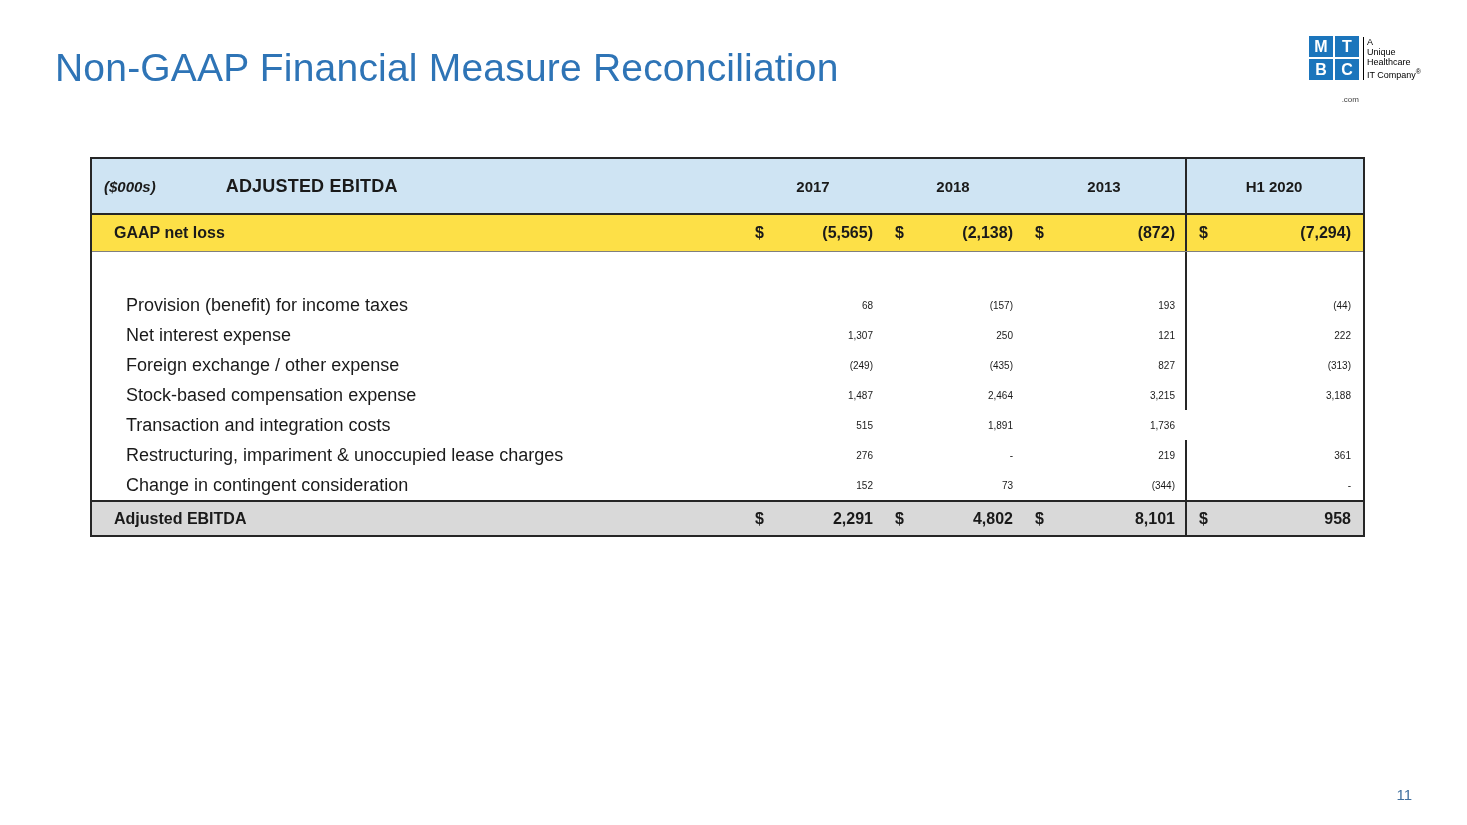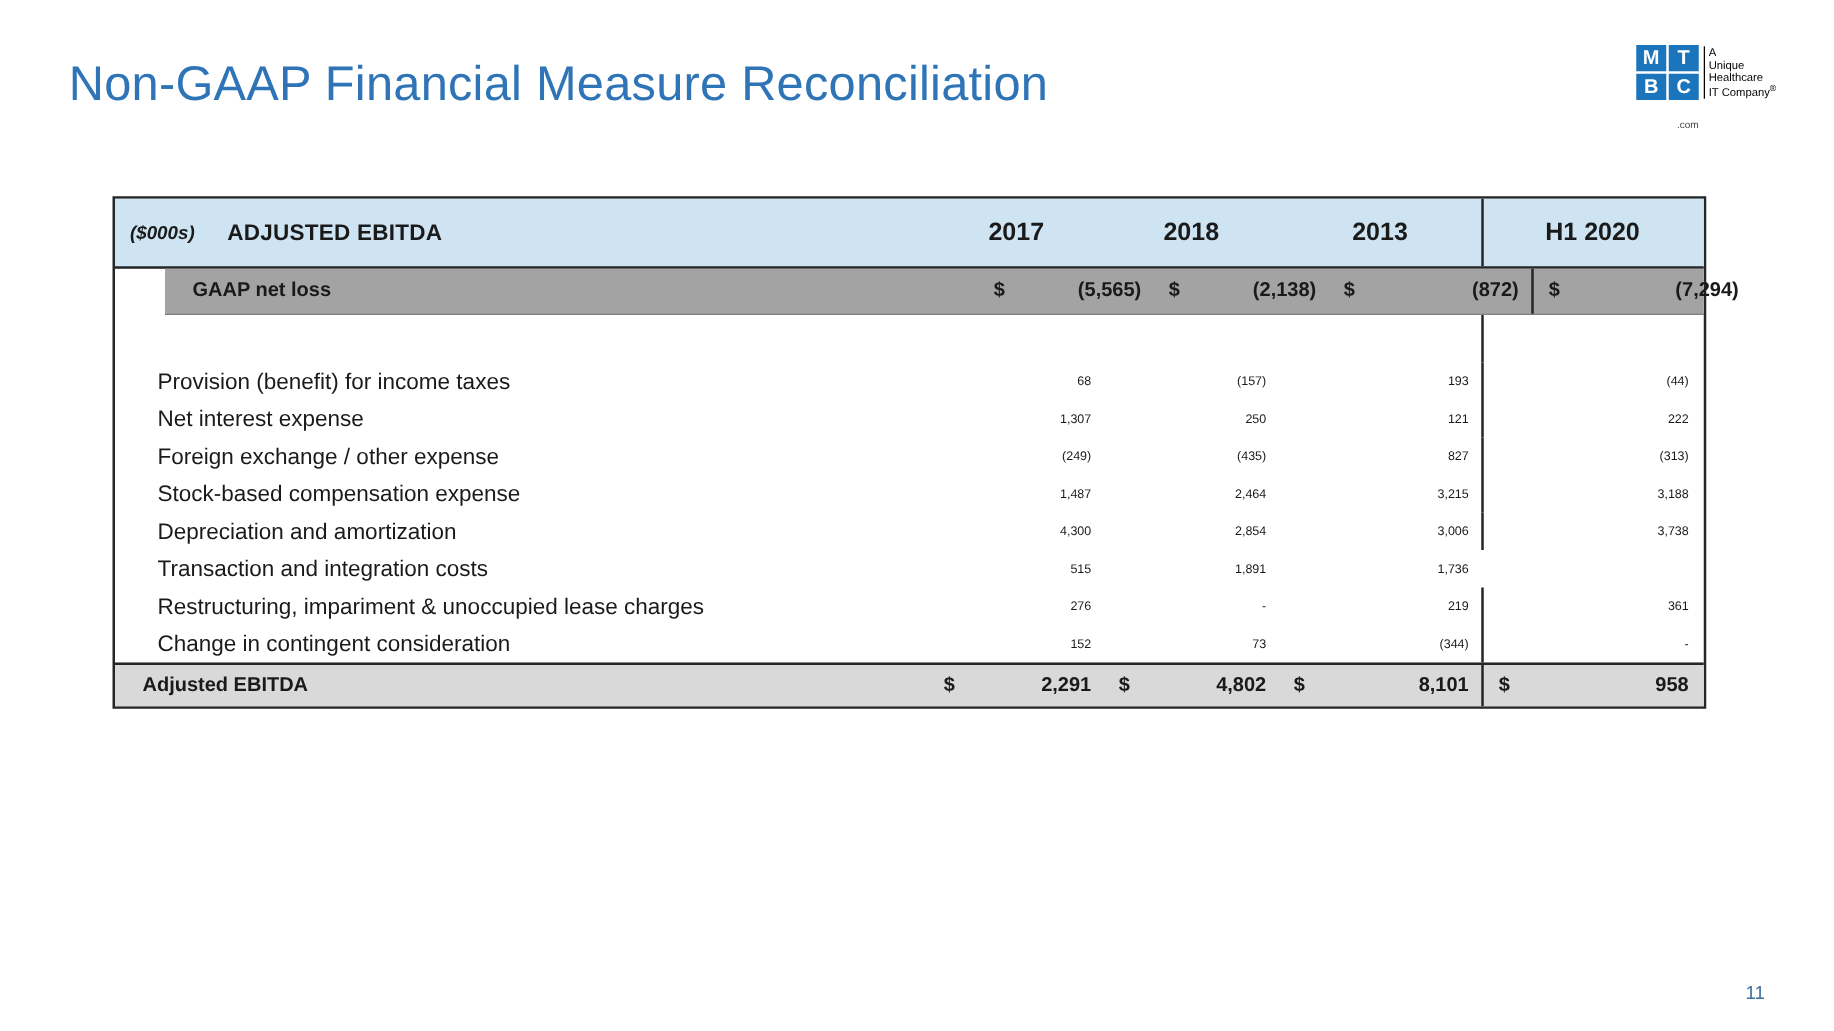--- a/index.html
+++ b/index.html
@@ -30,24 +30,24 @@
   .fin-table{
     position:absolute;left:90px;top:157px;width:1275px;
     border:2px solid #262626;box-sizing:border-box;background:#fff;
   }
   .thead{display:flex;height:54px;border-bottom:2px solid #262626;}
   .w-label{width:651px;flex:none;box-sizing:border-box;}
   .w0{width:140px;flex:none;box-sizing:border-box;}
   .w1{width:140px;flex:none;box-sizing:border-box;}
   .w2{width:162px;flex:none;box-sizing:border-box;}
   .w3{width:176px;flex:none;box-sizing:border-box;border-left:2px solid #262626;}
-  .head-label{display:flex;align-items:center;padding-left:12px;}
+  .head-label{display:flex;align-items:center;padding-left:12px;gap:44px;}
   .unit{font-style:italic;font-weight:bold;font-size:15px;}
   .ttitle{font-weight:bold;font-size:18px;margin-left:26px;letter-spacing:.2px;}
-  .head-col{display:flex;align-items:center;justify-content:center;font-weight:bold;font-size:20px;}
+  .head-col{display:flex;align-items:center;justify-content:center;font-weight:bold;font-size:15px;}
   .trow{display:flex;}
   .trow .c-label{display:flex;align-items:center;padding-left:34px;font-size:18px;}
   .trow .c-val{display:flex;align-items:center;justify-content:space-between;padding:0 10px 0 12px;font-size:10px;}
   .trow.total{font-weight:bold;height:36px;}
   .trow.total .c-label{padding-left:22px;font-size:16px;}
   .trow.total .c-val{font-size:16px;}
   .trow.total-top{border-bottom:1px solid #7f7f7f;}
   .trow.total-bottom{border-top:2px solid #262626;height:33px;}
   .trow.spacer{height:38px;}
   .trow.item{height:30px;}
@@ -90,21 +90,21 @@
       <div class="w-label head-label">
         <span class="unit">($000s)</span>
         <span class="ttitle">ADJUSTED EBITDA</span>
       </div>
       <div class="w0 head-col">2017</div>
       <div class="w1 head-col">2018</div>
       <div class="w2 head-col">2013</div>
       <div class="w3 head-col">H1 2020</div>
     </div>
     <div>
-        <div class="trow total total-top" style="background: #a3a3a3; margin-left: 40px;">
+        <div class="trow total total-top" style="background: #fde047;">
           <div class="c-label w-label">GAAP net loss</div>
           <div class="c-val w0">
             <span class="dollar">$</span>
             <span class="num">(5,565)</span>
           </div>
           <div class="c-val w1">
             <span class="dollar">$</span>
             <span class="num">(2,138)</span>
           </div>
           <div class="c-val w2">
@@ -205,39 +205,20 @@
           <div class="c-val w2">
             <span class="dollar"></span>
             <span class="num">3,215</span>
           </div>
           <div class="c-val w3">
             <span class="dollar"></span>
             <span class="num">3,188</span>
           </div>
         </div>
         <div class="trow item">
-          <div class="c-label w-label">Depreciation and amortization</div>
-          <div class="c-val w0">
-            <span class="dollar"></span>
-            <span class="num">4,300</span>
-          </div>
-          <div class="c-val w1">
-            <span class="dollar"></span>
-            <span class="num">2,854</span>
-          </div>
-          <div class="c-val w2">
-            <span class="dollar"></span>
-            <span class="num">3,006</span>
-          </div>
-          <div class="c-val w3">
-            <span class="dollar"></span>
-            <span class="num">3,738</span>
-          </div>
-        </div>
-        <div class="trow item">
           <div class="c-label w-label">Transaction and integration costs</div>
           <div class="c-val w0">
             <span class="dollar"></span>
             <span class="num">515</span>
           </div>
           <div class="c-val w1">
             <span class="dollar"></span>
             <span class="num">1,891</span>
           </div>
           <div class="c-val w2">

